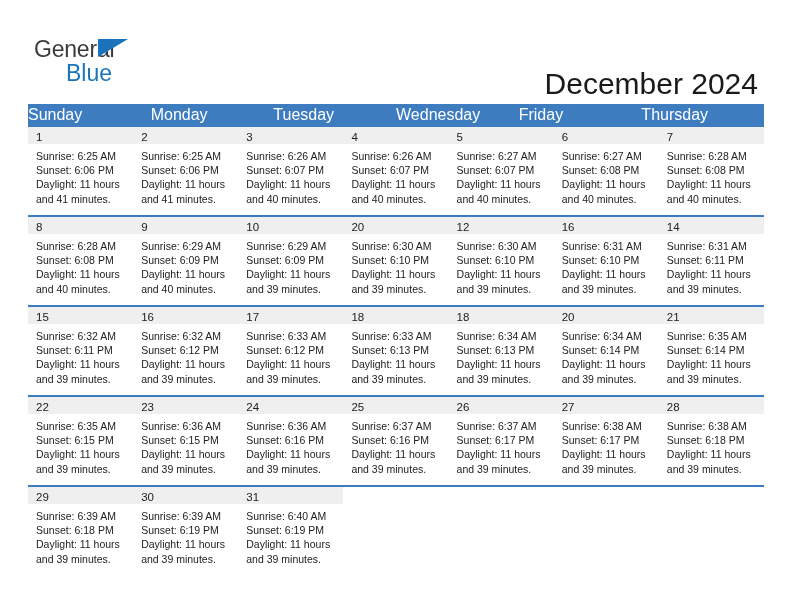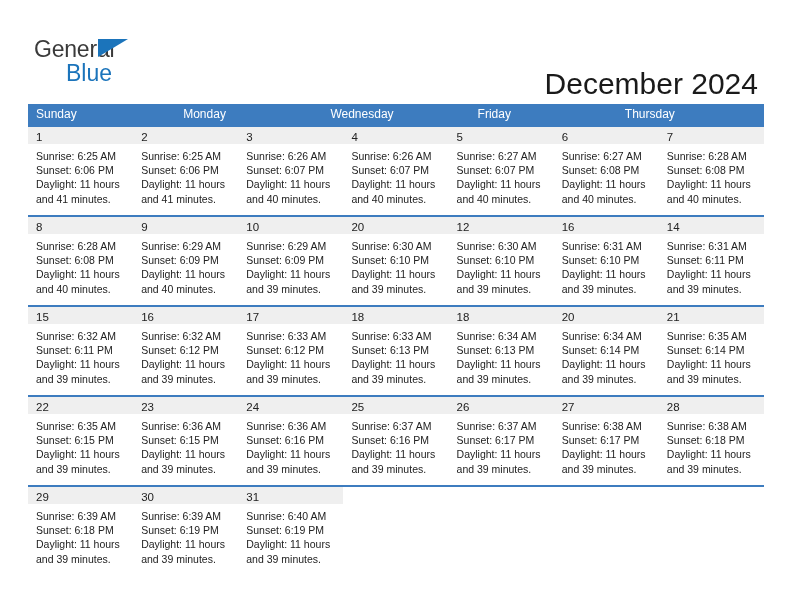--- a/index.html
+++ b/index.html
@@ -94,24 +94,24 @@
     width: 736px;
   }
   .dow-row {
     display: flex;
     width: 736px;
     background: #3d7cbf;
     height: 21px;
   }
   .dow-cell {
     flex: 1 1 0;
-    font-size: 12px;
+    font-size: 16px;
     color: #ffffff;
     line-height: 21px;
-    padding-left: 8px;
+    padding-left: 0;
     box-sizing: border-box;
     white-space: nowrap;
   }
 
   .week-row {
     display: flex;
     width: 736px;
     height: 90px;
     border-top: 2px solid #3d7cbf;
     box-sizing: border-box;
@@ -168,20 +168,21 @@
       <div class="cal-subtitle">Kouego, Ivory Coast</div>
     </div>
 
   </div>
 
   <div class="calendar">
 
     <div class="dow-row">
       <div class="dow-cell">Sunday</div>
       <div class="dow-cell">Monday</div>
+      <div class="dow-cell">Tuesday</div>
       <div class="dow-cell">Wednesday</div>
       <div class="dow-cell">Friday</div>
       <div class="dow-cell">Thursday</div>
     </div>
 
     <div class="week-row">
       <div class="day-cell">
         <div class="day-num-bar"><span class="day-num">1</span></div>
         <div class="day-body">
           <div class="day-line">Sunrise: 6:25 AM</div>

